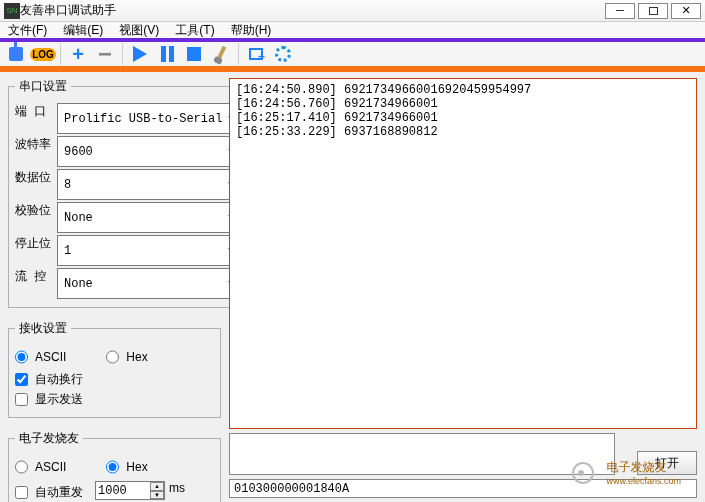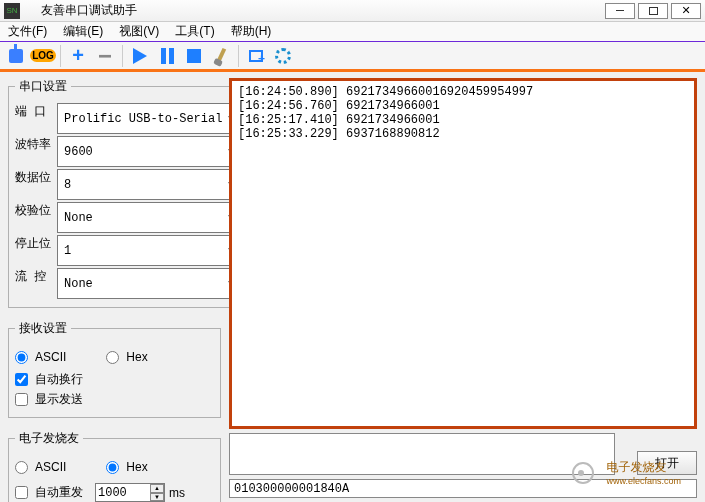--- a/index.html
+++ b/index.html
@@ -21,51 +21,51 @@
       padding: 0 4px;
     }
     .title-bar .icon {
       width: 16px; height: 16px;
       background: #333;
       color: #4a4;
       font-size: 8px;
       display: inline-flex;
       align-items: center;
       justify-content: center;
-      margin-right: 21px;
+      margin-right: 0;
     }
     .title-bar .title-text { flex: 1; }
     .win-btn {
       width: 30px; height: 16px;
       border: 1px solid #888;
       background: #fff;
       margin-left: 3px;
       display: flex;
       align-items: center;
       justify-content: center;
       font-size: 10px;
       position: relative;
     }
     .menu-bar {
       height: 20px;
       background: #f9f9f9;
-      border-bottom: 1px solid #6d28d9;
+      border-bottom: 4px solid #6d28d9;
       display: flex;
       align-items: center;
     }
     .menu-bar .menu-item {
       padding: 0 8px;
       height: 100%;
       display: flex;
       align-items: center;
     }
     .toolbar {
       height: 30px;
       background: #f5f5f5;
-      border-bottom: 3px solid #f97316;
+      border-bottom: 6px solid #f97316;
       display: flex;
       align-items: center;
       padding: 0 4px;
       gap: 3px;
     }
     .tbtn {
       width: 24px; height: 24px;
       display: flex;
       align-items: center;
       justify-content: center;
@@ -111,31 +111,30 @@
       flex: 1;
       height: 31px;
       font-family: "Courier New", monospace;
       font-size: 12px;
       border: 1px solid #7a7a7a;
       background: #fff;
       padding: 0 2px;
     }
     .chk-row, .rad-row {
       display: flex;
-      align-items: center;
       gap: 4px;
       margin: 3px 0;
     }
     .rad-row { gap: 4px; }
     .double-radio { display: flex; gap: 40px; margin: 4px 0; }
     input[type=radio], input[type=checkbox] { margin-right: 3px; }
     .log-area {
       flex: 1;
       background: #fff;
-      border: 3px solid #c2410c;
+      border: 1px solid #c2410c;
       padding: 4px 6px;
       font-family: "Courier New", monospace;
       font-size: 12px;
       white-space: pre;
       overflow: auto;
     }
     .send-row {
       display: flex;
       gap: 22px;
       align-items: stretch;

